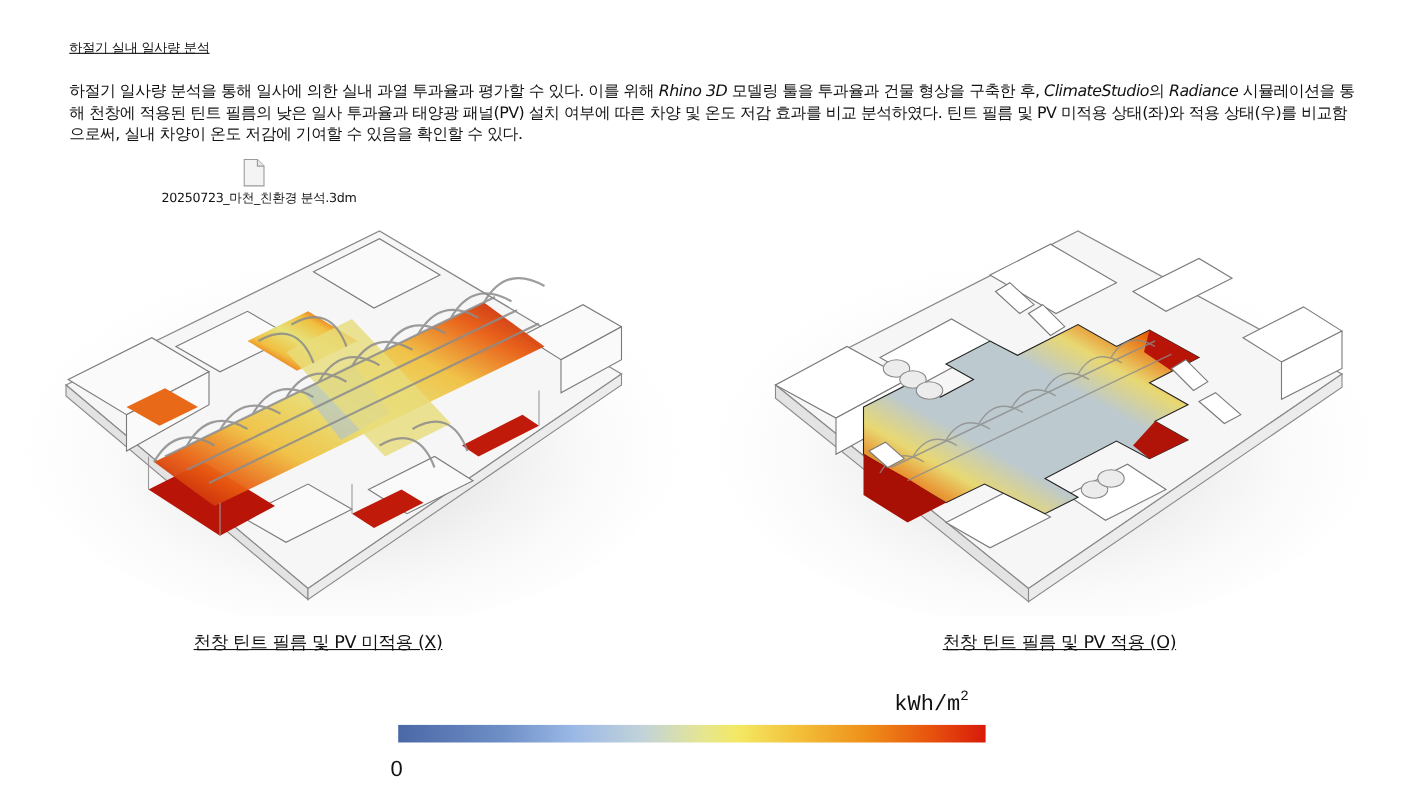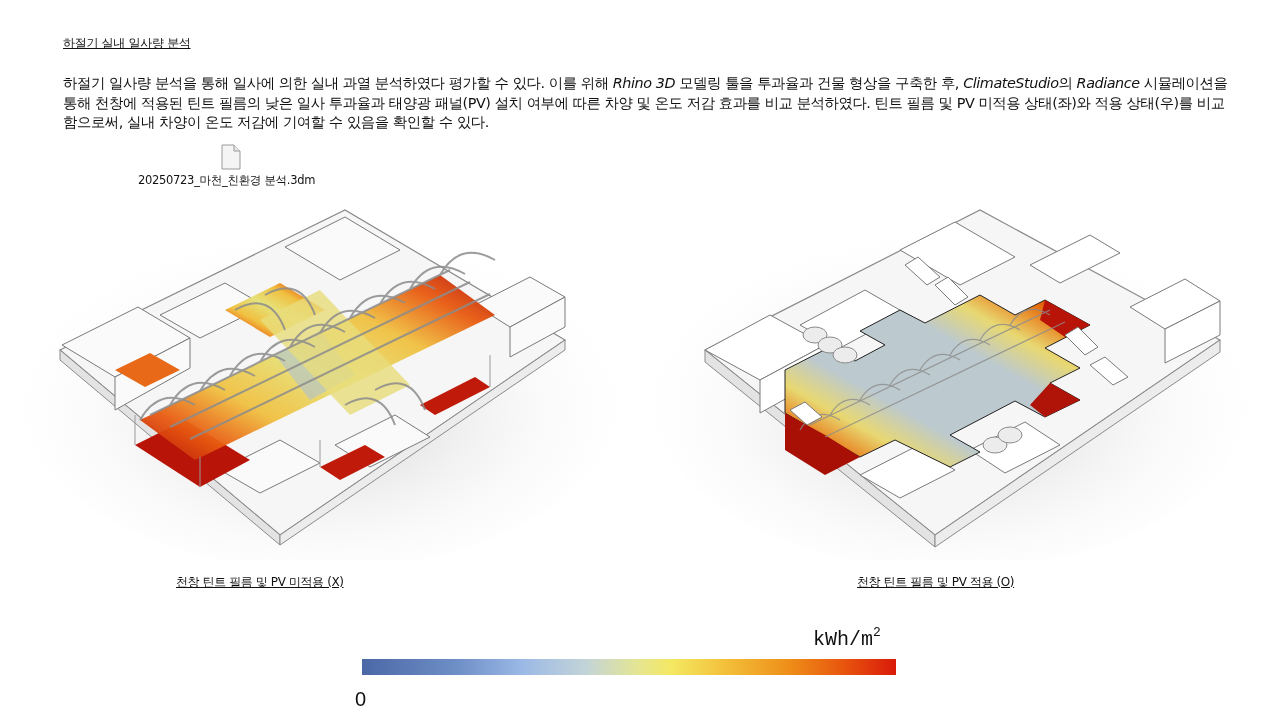--- a/index.html
+++ b/index.html
@@ -1,44 +1,44 @@
 <!DOCTYPE html>
 <html><head>
 <meta charset="utf-8">
 <style>
   html, body { margin:0; padding:0; background:#ffffff; }
   body { width:1280px; height:720px; position:relative; overflow:hidden;
          font-family:"DejaVu Sans","Liberation Sans",sans-serif; color:#111; }
   .title { position:absolute; left:63px; top:35px; font-size:12px; text-decoration:underline; letter-spacing:-0.3px; }
   .para { position:absolute; left:63px; top:74px; width:1170px; font-size:14.4px; line-height:19.5px; letter-spacing:-0.45px; }
   .para i { font-style:italic; }
-  .file { position:absolute; left:138px; top:144px; width:186px; text-align:left; }
+  .file { position:absolute; left:138px; top:144px; width:186px; text-align:right; }
   .file-icon { width:20px; height:26px; margin:0 auto 3px auto; position:relative; }
   .file-name { font-size:11.5px; letter-spacing:-0.3px; white-space:nowrap; }
   .render { position:absolute; }
   .render-left { left:20px; top:205px; width:600px; height:355px; }
   .render-right { left:650px; top:205px; width:600px; height:355px; }
-  .caption { position:absolute; font-size:12px; text-decoration:underline; letter-spacing:-0.4px; white-space:nowrap; }
+  .caption { position:absolute; font-size:16px; text-decoration:underline; letter-spacing:-0.4px; white-space:nowrap; }
   .cap-left { left:176px; top:574px; }
   .cap-right { left:826px; top:574px;margin-left:31px; }
   .unit { position:absolute; left:813px; top:625px; font-size:20px; font-family:Liberation Mono, monospace; }
   .unit sup { font-size:13px; vertical-align:9px; }
   .colorbar { position:absolute; left:362px; top:659px; width:534px; height:16px;
     background:linear-gradient(to right,#4a68a6 0%,#6f8fc7 18%,#9bb9e6 30%,#c3d4d8 42%,#e6e690 52%,#f4e862 58%,#f3c03a 68%,#ee8e18 80%,#e8560e 90%,#d91a0a 100%); }
   .tick { position:absolute; top:688px; font-size:20px; font-family:"Liberation Sans",sans-serif; }
   .tick-min { left:355px; }
   .tick-max { left:865px;margin-top:33px; }
 </style>
 </head>
 <body>
 
 <div class="title">하절기 실내 일사량 분석</div>
 
 <div class="para">
-  <span>하절기 일사량 분석을 통해 일사에 의한 실내 과열 분석하였다 평가할 수 있다. 이를 위해 </span><i>Rhino 3D</i><span> 모델링 툴을 투과율과 건물 형상을 구축한 후, </span><i>ClimateStudio</i><span>의 </span><i>Radiance</i><span> 시뮬레이션을 통해 천창에 적용된 틴트 필름의 낮은 일사 투과율과 태양광 패널(PV) 설치 여부에 따른 차양 및 온도 저감 효과를 비교 분석하였다. 틴트 필름 및 PV 미적용 상태(좌)와 적용 상태(우)를 비교함으로써, 실내 차양이 온도 저감에 기여할 수 있음을 확인할 수 있다.</span>
+  <span>하절기 일사량 분석을 통해 일사에 의한 실내 과열 투과율과 평가할 수 있다. 이를 위해 </span><i>Rhino 3D</i><span> 모델링 툴을 투과율과 건물 형상을 구축한 후, </span><i>ClimateStudio</i><span>의 </span><i>Radiance</i><span> 시뮬레이션을 통해 천창에 적용된 틴트 필름의 낮은 일사 투과율과 태양광 패널(PV) 설치 여부에 따른 차양 및 온도 저감 효과를 비교 분석하였다. 틴트 필름 및 PV 미적용 상태(좌)와 적용 상태(우)를 비교함으로써, 실내 차양이 온도 저감에 기여할 수 있음을 확인할 수 있다.</span>
 </div>
 
 <div class="file">
   <div class="file-icon">
     <svg width="20" height="26" viewBox="0 0 20 26">
       <path d="M1 1 H13 L19 7 V25 H1 Z" fill="#f4f4f4" stroke="#9a9a9a" stroke-width="1"></path>
       <path d="M13 1 V7 H19" fill="#e8e8e8" stroke="#9a9a9a" stroke-width="1"></path>
     </svg>
   </div>
   <div class="file-name">20250723_마천_친환경 분석.3dm</div>

